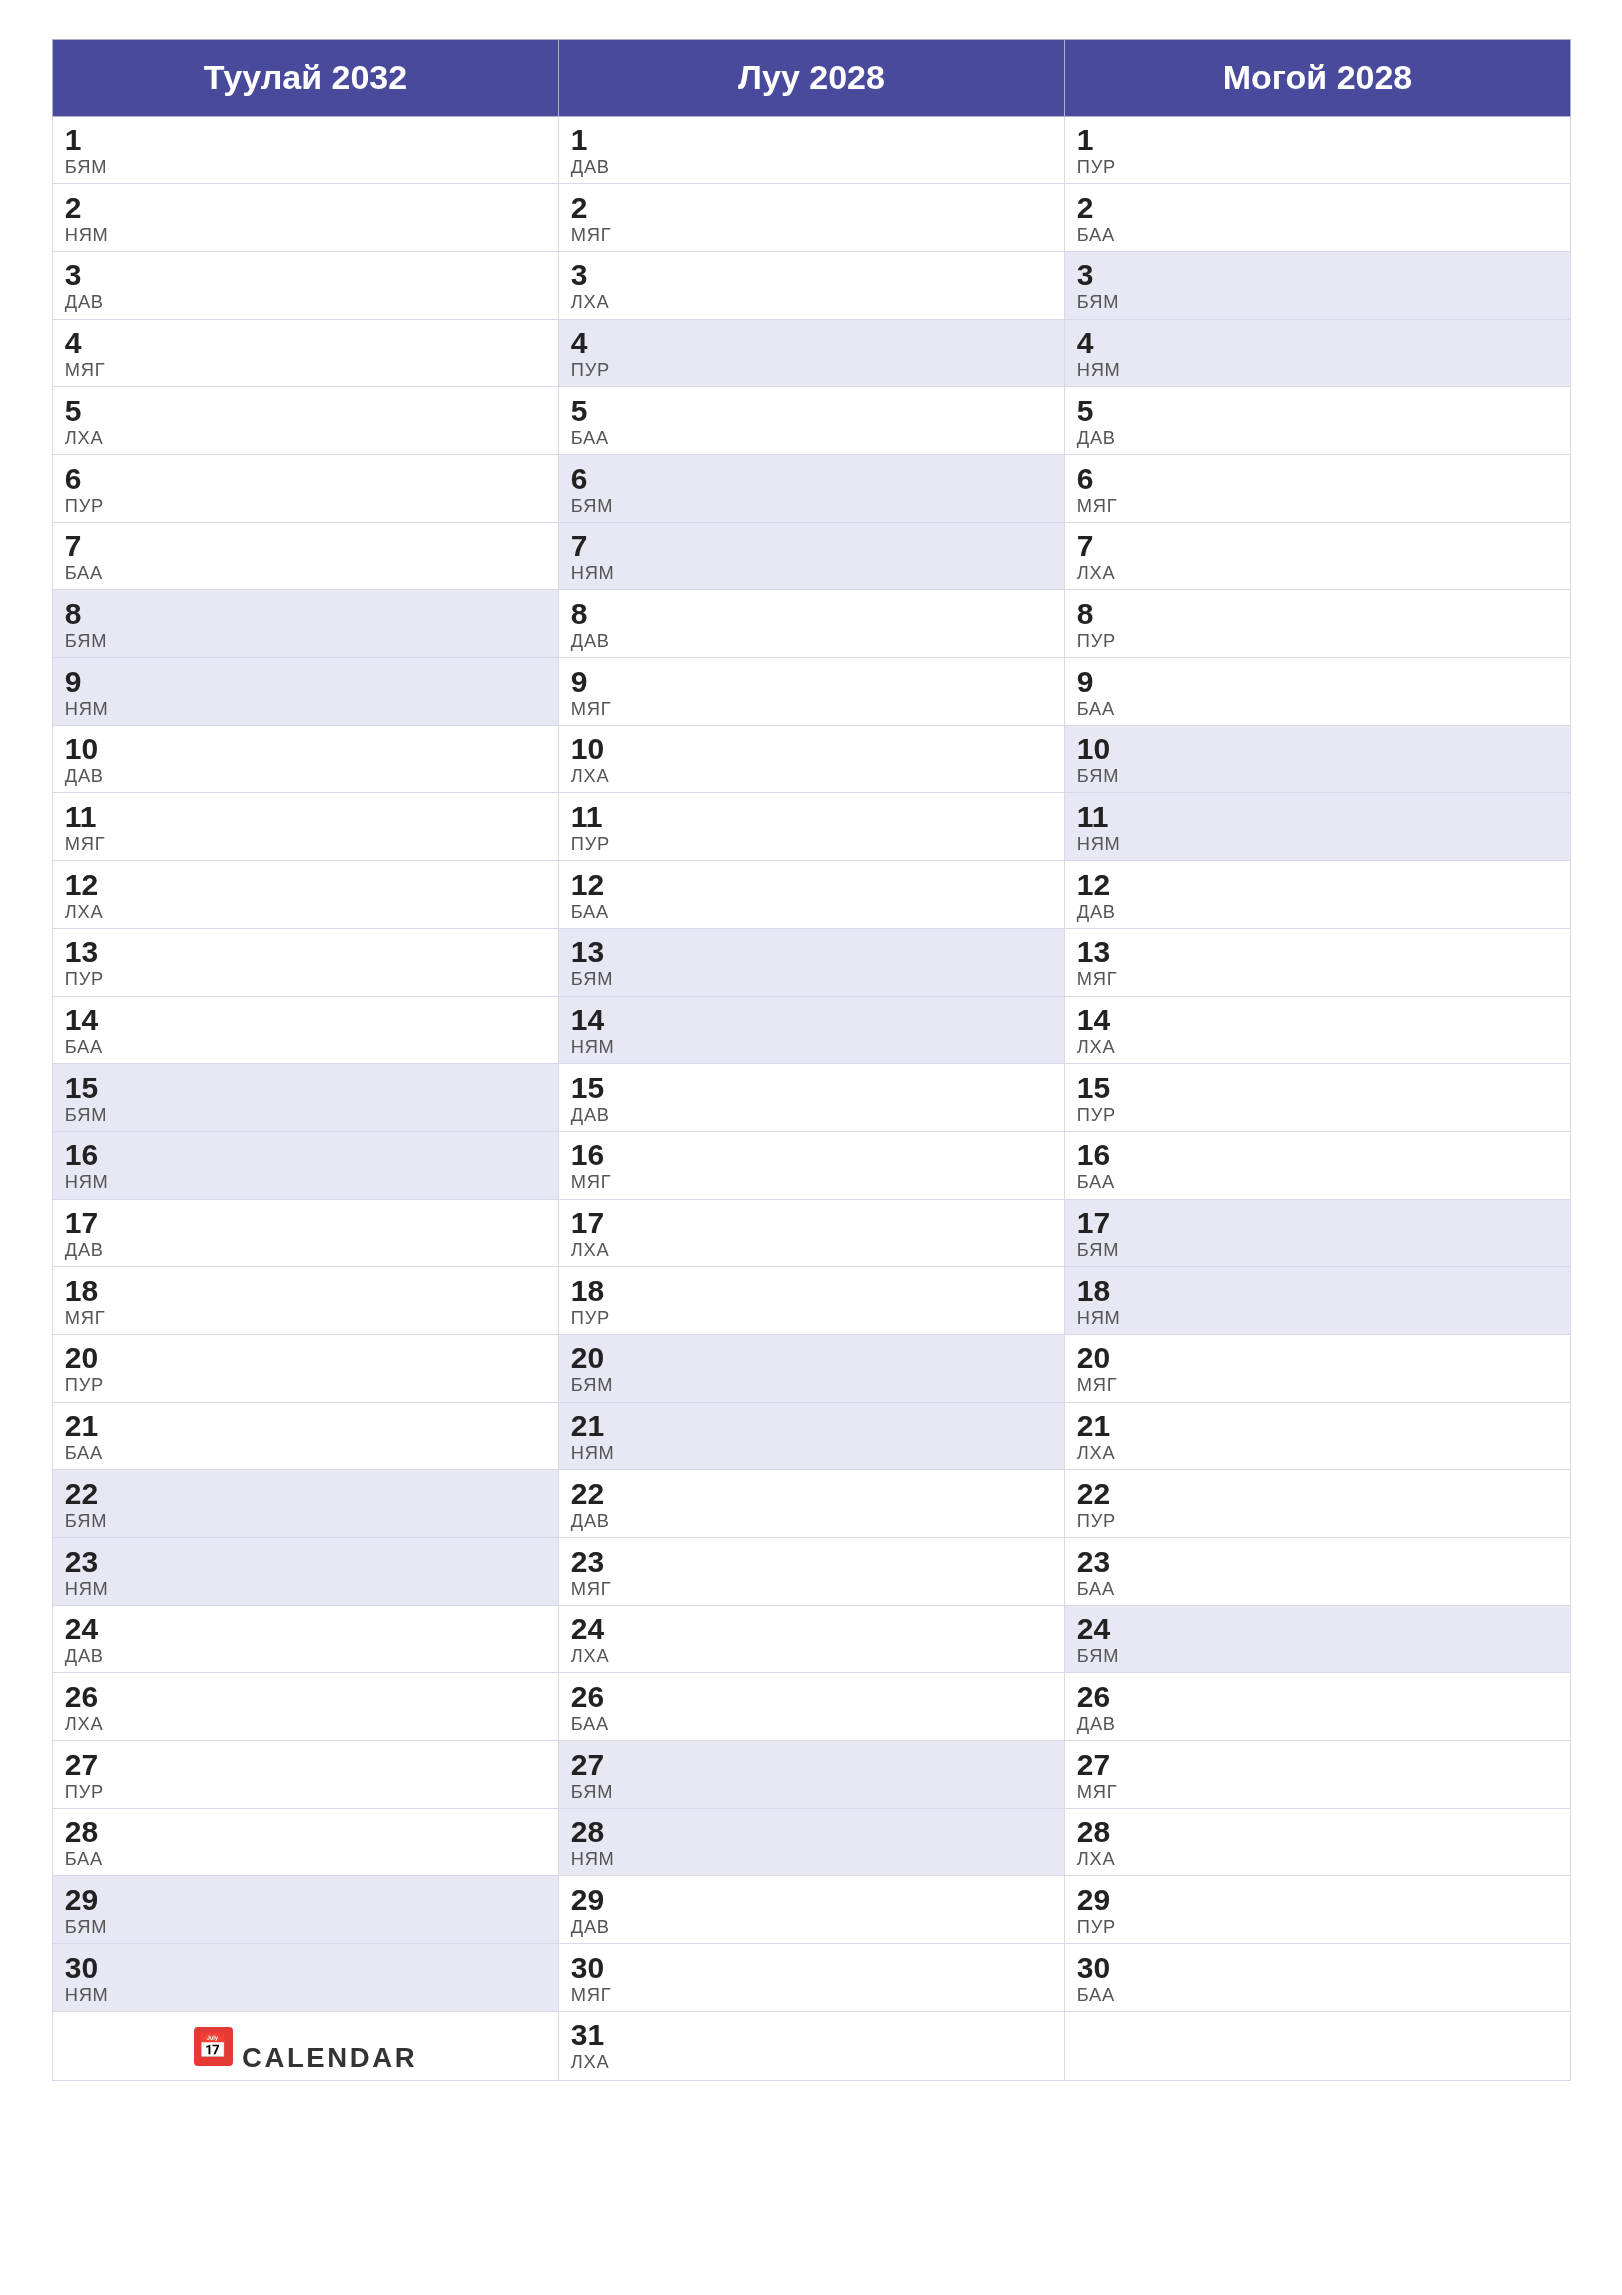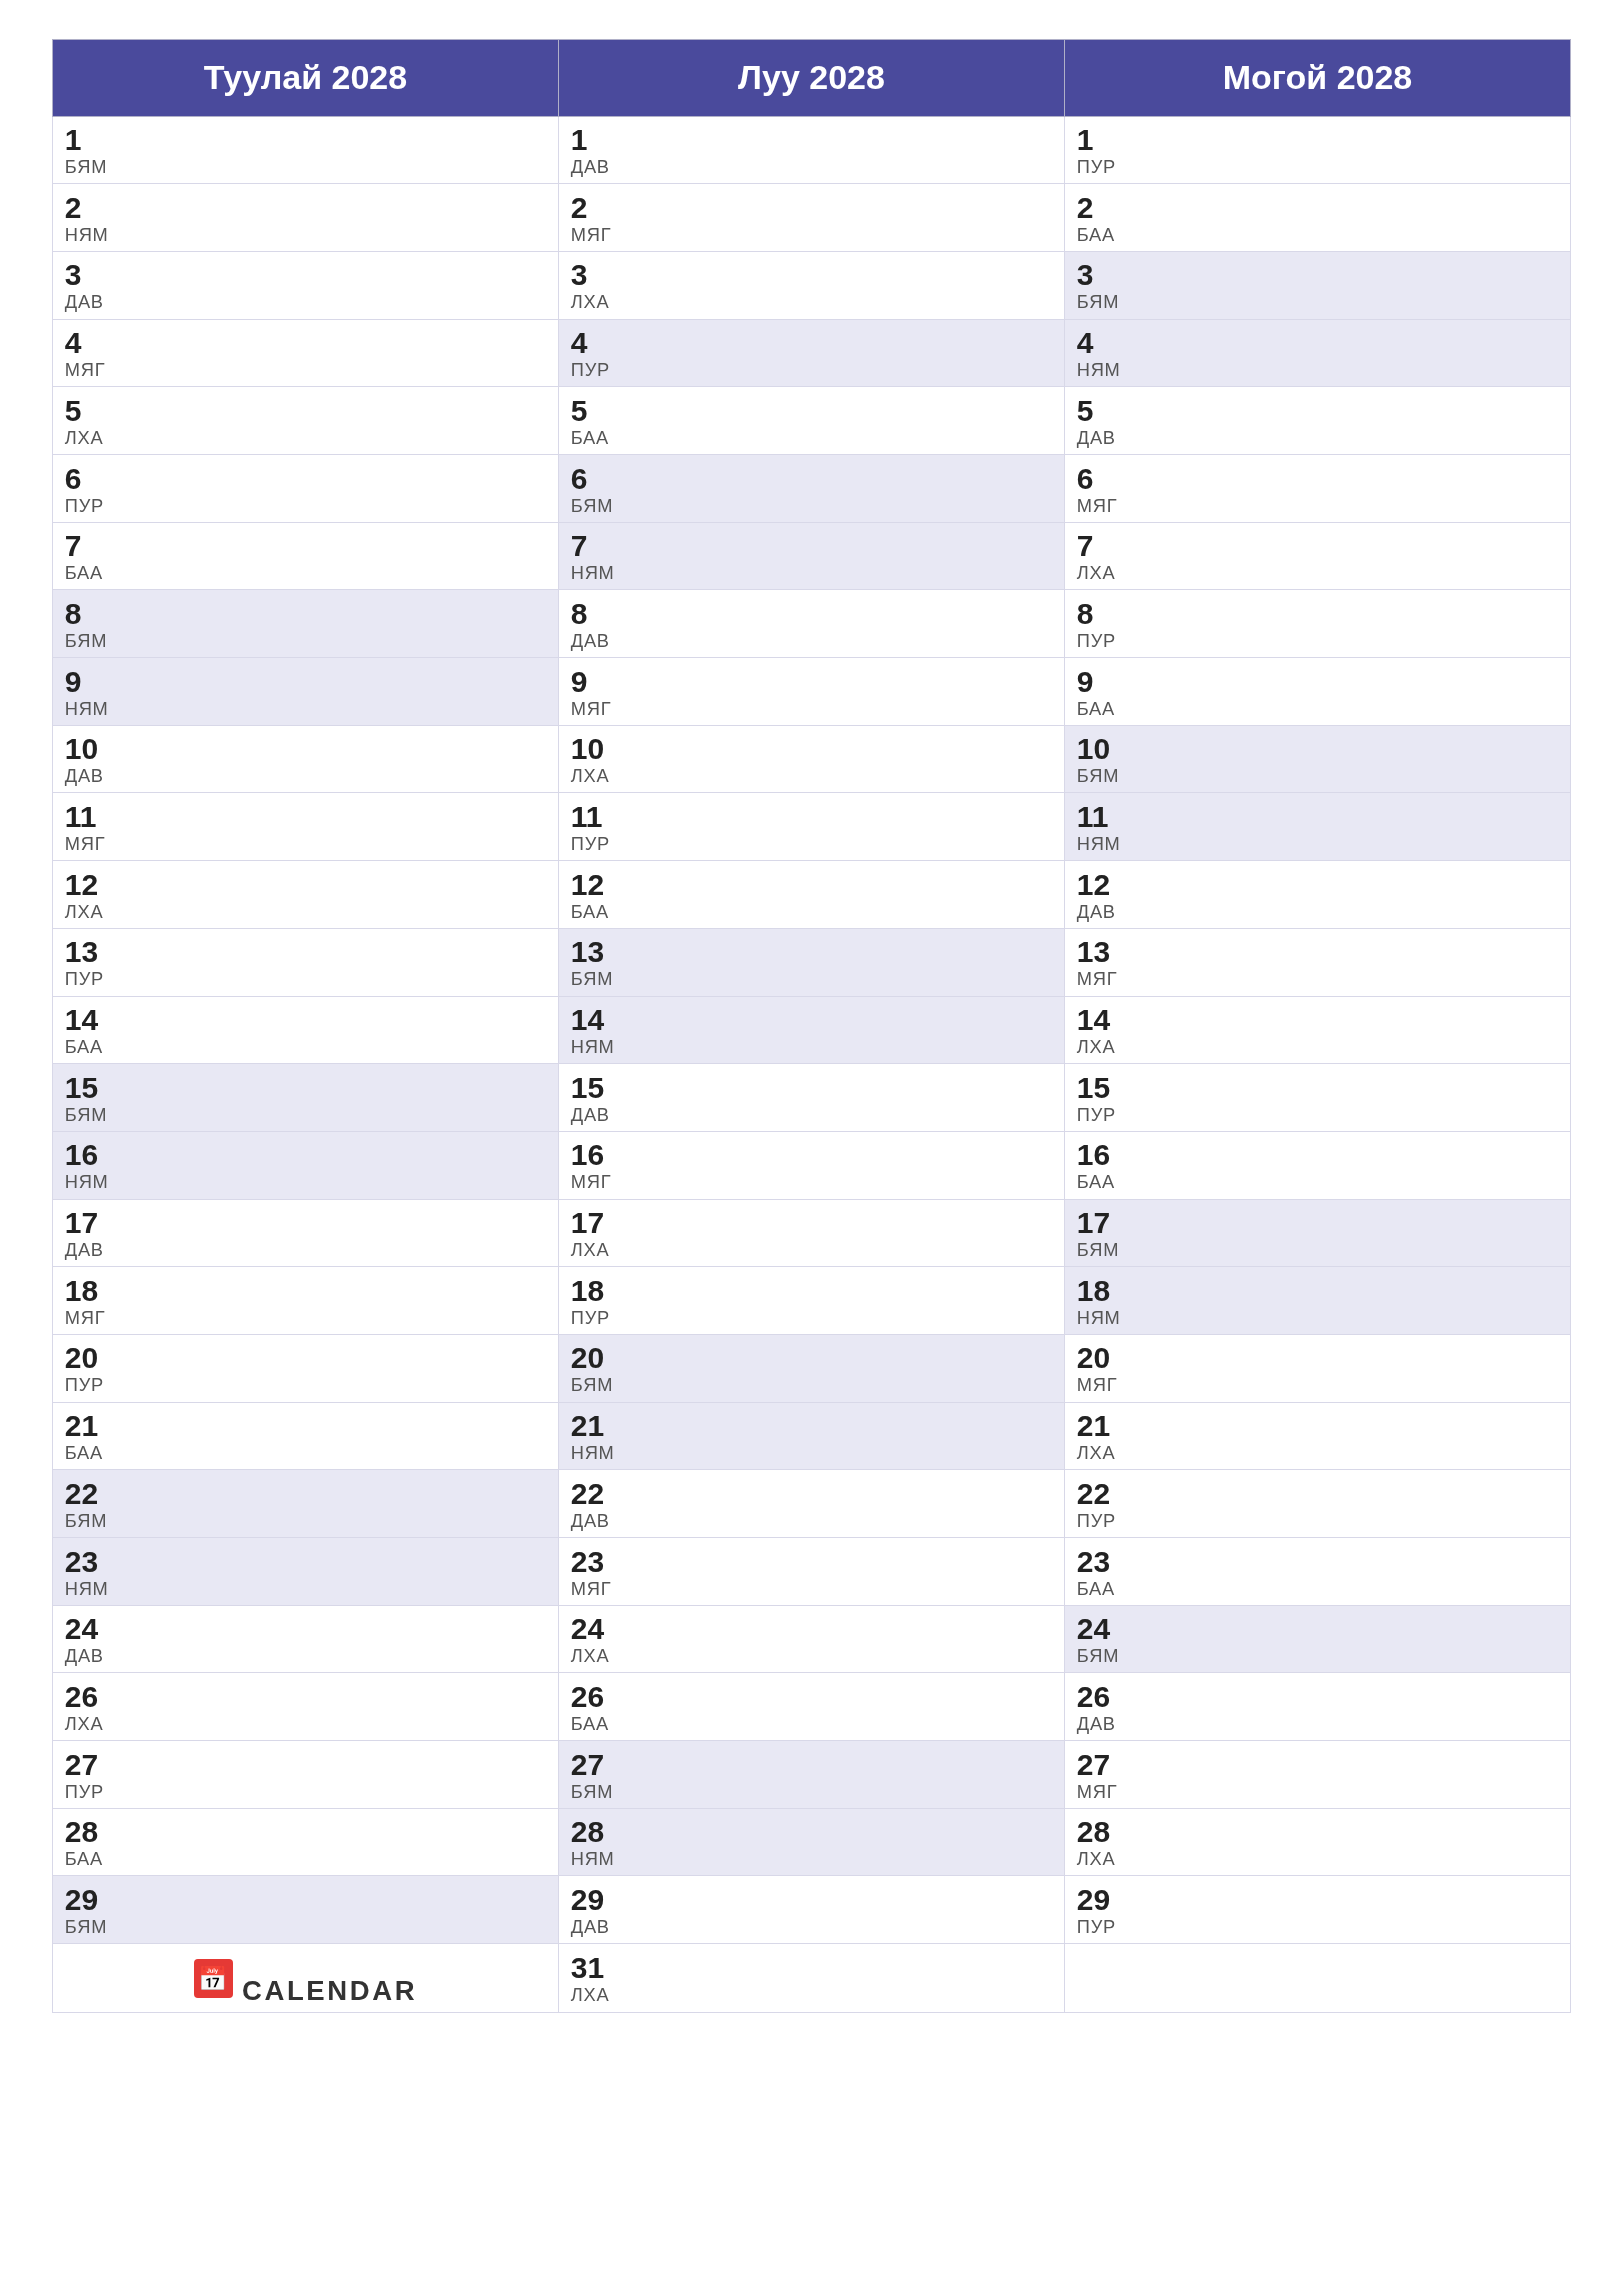--- a/index.html
+++ b/index.html
@@ -70,21 +70,21 @@
       letter-spacing: 2.6px;
       margin-top: 24px;
     }
   </style>
 </head>
 <body>
 
 <table class="calendar-grid">
   <thead>
     <tr class="header-row">
-      <th>Туулай 2028</th>
+      <th>Туулай 2032</th>
       <th>Луу 2028</th>
       <th>Могой 2028</th>
     </tr>
   </thead>
   <tbody id="calendar-body">
   <tr class="day-row">
         <td>
           <div class="day-num">1</div>
           <div class="day-label">БЯМ</div>
         </td>
@@ -455,20 +455,34 @@
         <td>
           <div class="day-num">29</div>
           <div class="day-label">ДАВ</div>
         </td>
         <td>
           <div class="day-num">29</div>
           <div class="day-label">ПУР</div>
         </td>
       </tr>
       <tr class="day-row">
+        <td class="highlight">
+          <div class="day-num">30</div>
+          <div class="day-label">НЯМ</div>
+        </td>
+        <td>
+          <div class="day-num">30</div>
+          <div class="day-label">МЯГ</div>
+        </td>
+        <td>
+          <div class="day-num">30</div>
+          <div class="day-label">БАА</div>
+        </td>
+      </tr>
+      <tr class="day-row">
         <td>
           <div class="footer-logo">
             <div class="logo-icon">📅</div>
             <span class="logo-text">CALENDAR</span>
           </div>
         </td>
         <td>
           <div class="day-num">31</div>
           <div class="day-label">ЛХА</div>
         </td>

